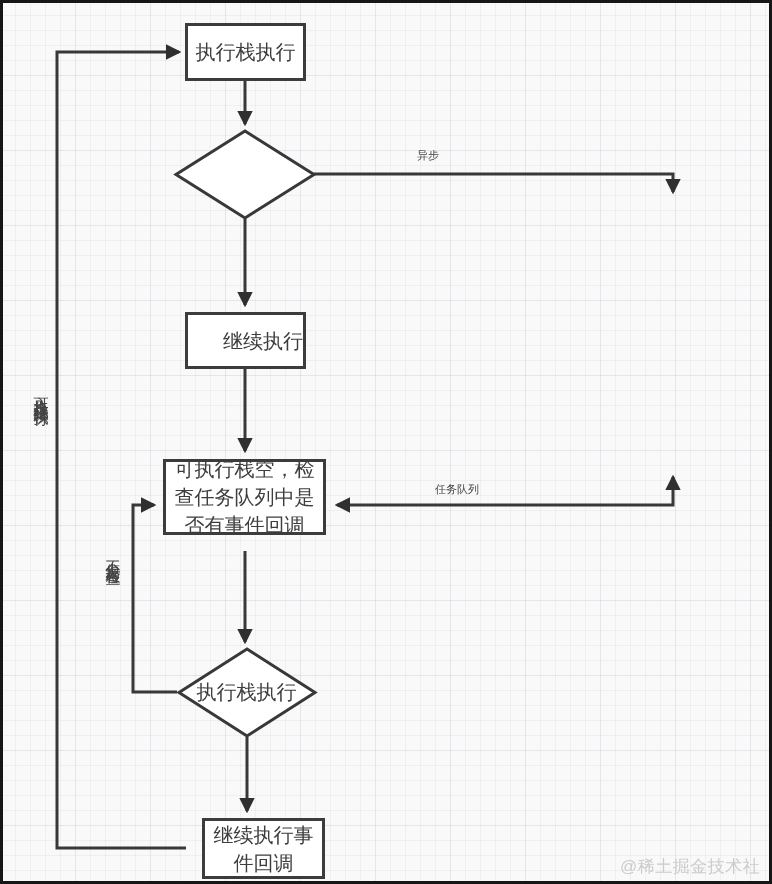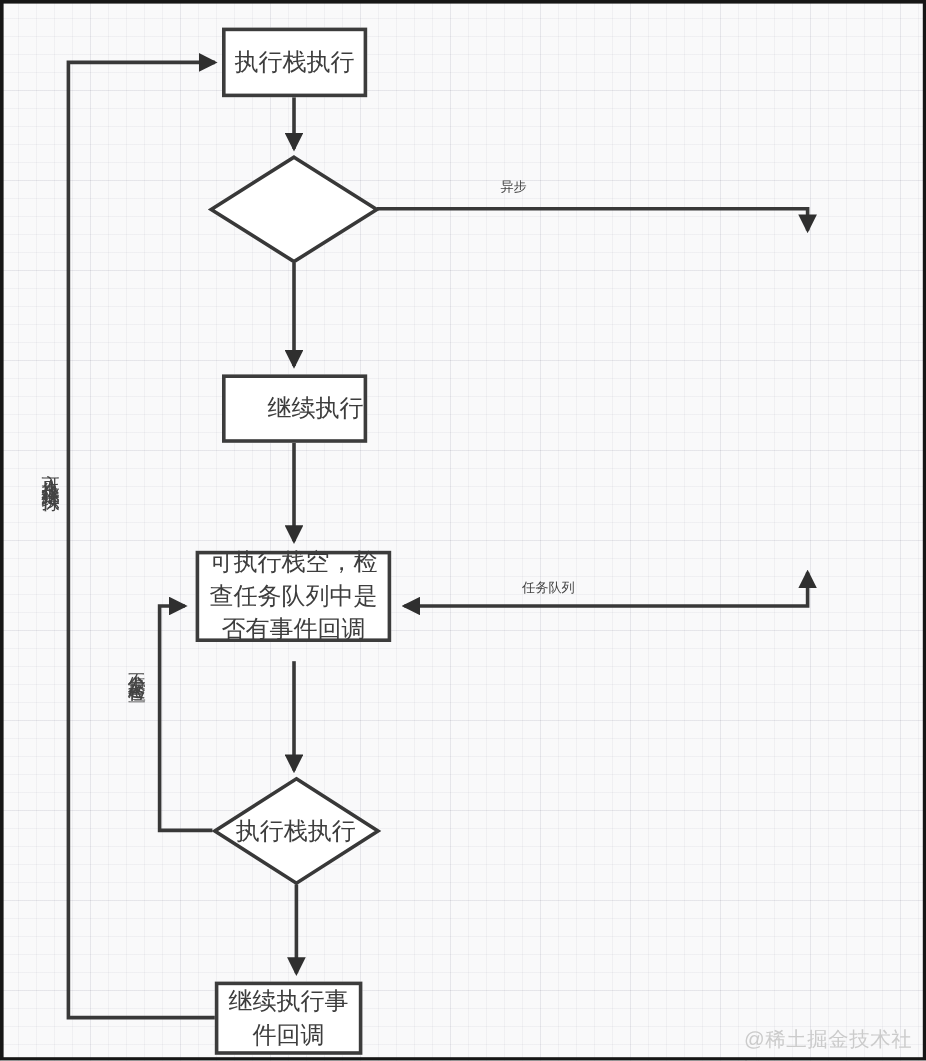--- a/index.html
+++ b/index.html
@@ -32,21 +32,21 @@
     display:flex;align-items:center;justify-content:center;
     text-align:center;
     font-size:20px;line-height:28px;
     color:#3d3d3d;
     z-index:2;
   }
   .node-exec-stack{left:185px;top:23px;width:121px;height:58px;}
   .node-continue-exec{left:185px;top:312px;width:121px;height:57px;justify-content:flex-end;}
   .node-check-queue{left:163px;top:459px;width:163px;height:76px;padding:0 3px;}
   .node-check-queue .wrap{width:149px;}
-  .node-continue-callback{left:179px;top:818px;width:123px;height:61px;}
+  .node-continue-callback{left:202px;top:818px;width:123px;height:61px;}
   .node-continue-callback .wrap{width:112px;}
   .task-queue{
     position:absolute;left:594px;top:200px;width:156px;height:271px;
     background:#ffffff;border:3px solid #3c3c3c;border-radius:10px;
     box-sizing:border-box;z-index:2;
   }
   .task-queue-title{
     position:absolute;left:0;right:0;top:7px;
     text-align:center;font-size:21px;color:#3d3d3d;
   }

